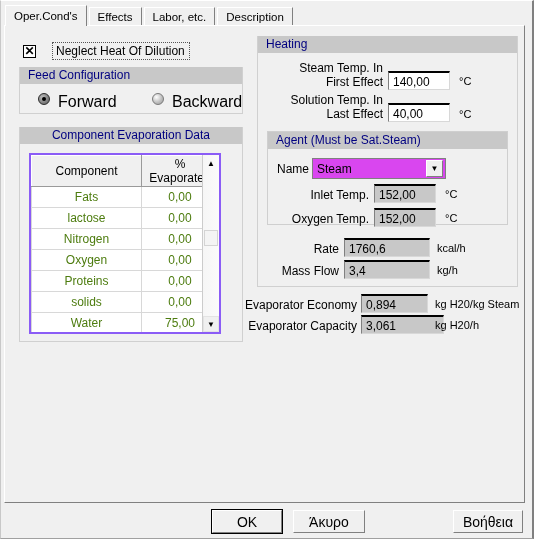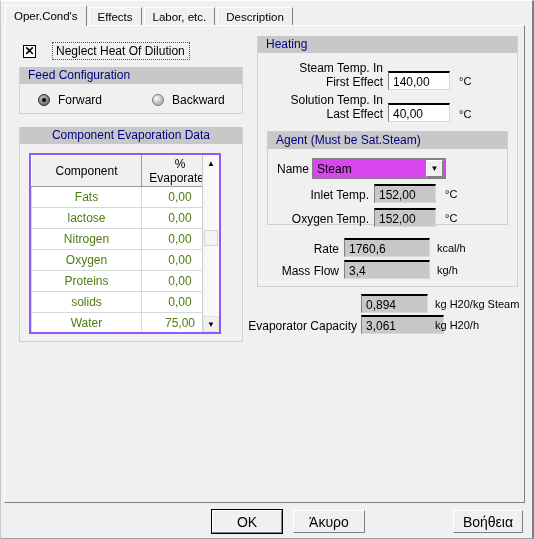--- a/index.html
+++ b/index.html
@@ -112,22 +112,22 @@
     height: 17px;
     line-height: 13px;
     white-space: nowrap;
   }
   .group.inset { border: 1px solid #cfcfcf; }
 
   
   .radio-row { position: relative; height: 100%; }
   .radio {
     position: absolute;
-    display: flex; align-items: center;
-    font-size: 12px;
+    display: flex; 
+    font-size: 16px;
   }
   .radio .bullet {
     width: 12px; height: 12px; border-radius: 50%;
     background: radial-gradient(circle at 35% 32%, #ffffff 0%, #c0c0c0 55%, #9a9a9a 100%);
     border: 1px solid #7a7a7a;
     position: relative; flex: 0 0 auto;
   }
   .radio.checked .bullet {
     background: radial-gradient(circle at 35% 32%, #bdbdbd 0%, #8f8f8f 45%, #5a5a5a 100%);
     border: 1px solid #2b2b2b;
@@ -390,20 +390,21 @@
     <div class="unit" style="left:440px; top:186px;">°C</div>
 
     <div class="lbl right" style="left:262px; top:216px; width:72px;">Rate</div>
     <div class="field readonly" style="left:339px; top:212px; width:86px;">1760,6</div>
     <div class="unit" style="left:432px; top:216px;">kcal/h</div>
 
     <div class="lbl right" style="left:262px; top:238px; width:72px;">Mass Flow</div>
     <div class="field readonly" style="left:339px; top:234px; width:86px;">3,4</div>
     <div class="unit" style="left:432px; top:238px;">kg/h</div>
 
+    <div class="lbl right" style="left:240px; top:272px; width:112px;">Evaporator Economy</div>
     <div class="field readonly" style="left:356px; top:268px; width:67px;">0,894</div>
     <div class="unit" style="left:430px; top:272px;">kg H20/kg Steam</div>
 
     <div class="lbl right" style="left:240px; top:293px; width:112px;">Evaporator Capacity</div>
     <div class="field readonly" style="left:356px; top:289px; width:83px;">3,061</div>
     <div class="unit" style="left:430px; top:293px;">kg H20/h</div>
 
   </div>
 
   <div class="btn default" style="left:212px; top:510px; width:70px;">

